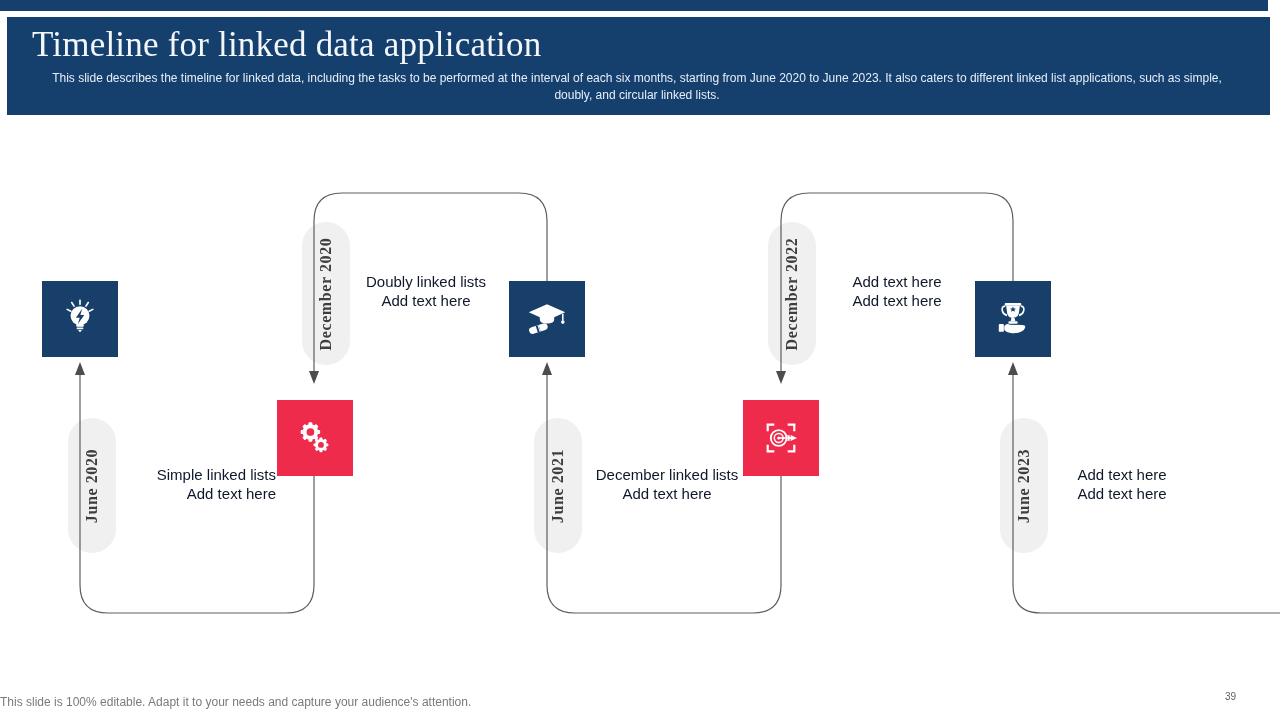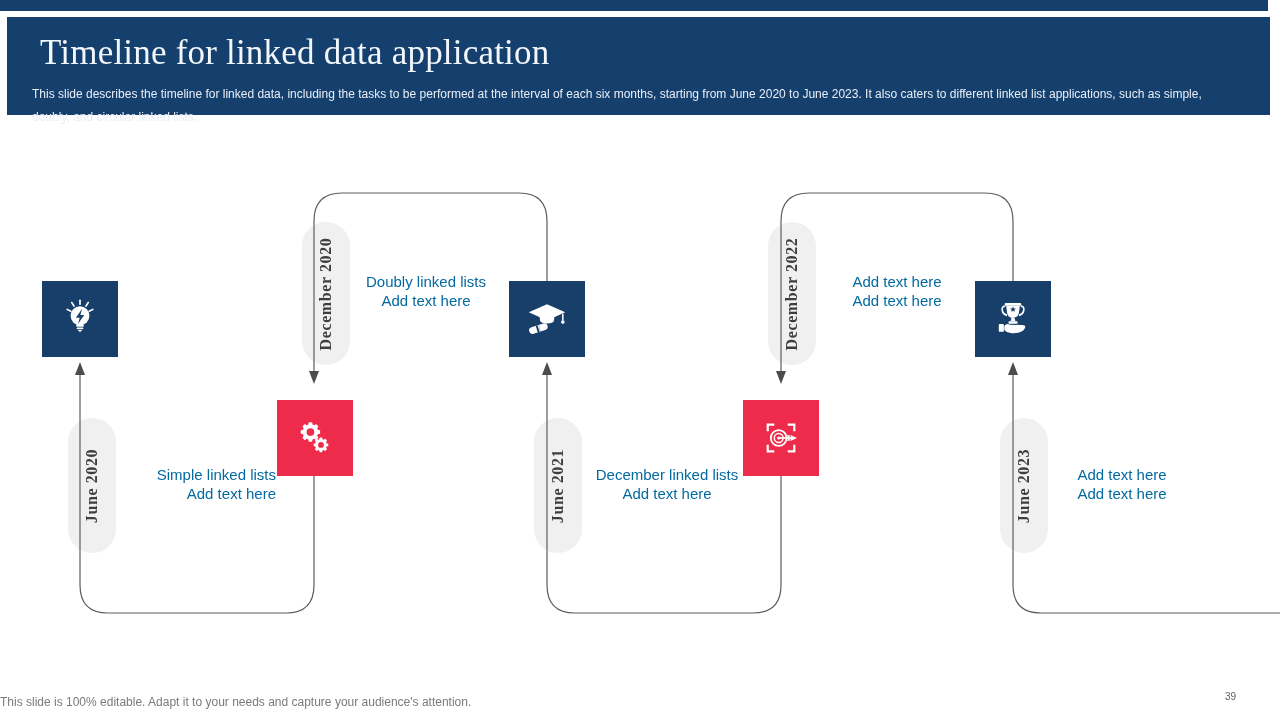--- a/index.html
+++ b/index.html
@@ -3,42 +3,42 @@
 <meta charset="utf-8">
 <style>
   html,body{margin:0;padding:0;background:#ffffff;}
   .slide{position:relative;width:1280px;height:720px;background:#ffffff;overflow:hidden;
          font-family:"Liberation Sans",sans-serif;}
 
   
   .top-accent{position:absolute;left:0;top:0;width:1268px;height:11px;background:#15406E;}
   .banner{position:absolute;left:7px;top:17px;width:1263px;height:98px;background:#15406E;
           box-sizing:border-box;padding:6px 28px 0 25px;}
-  .banner h1{margin:8px;font-family:"Liberation Serif",serif;font-weight:400;
+  .banner h1{margin:0;font-family:"Liberation Serif",serif;font-weight:400;
              font-size:35px;line-height:44px;color:#F3F7FC;letter-spacing:0.2px;}
-  .banner p{margin:3px 0 0 0;font-size:12px;line-height:23px;color:#E8EEF7;max-width:1215px;}
+  .banner p{margin:3px 0 0 0;font-size:12px;line-height:17px;color:#E8EEF7;max-width:1215px;text-align:center;}
 
   
   svg.connector{position:absolute;left:0;top:0;pointer-events:none;}
   .connector path{fill:none;stroke:#5E5E5E;stroke-width:1.2;}
   .connector polygon{fill:#4D4D4D;}
 
   
   .pill{position:absolute;width:48px;background:#F0F0F0;border-radius:24px;
         display:flex;align-items:center;justify-content:center;}
   .pill span{transform:rotate(-90deg);white-space:nowrap;font-family:"Liberation Serif",serif;
              font-weight:700;font-size:16px;letter-spacing:0.6px;color:#3E3E3E;}
 
   
   .tile{position:absolute;width:76px;height:76px;display:flex;align-items:center;justify-content:center;}
   .tile.navy{background:#173F6A;}
   .tile.red{background:#EF2B4B;}
 
   
-  .mtext{position:absolute;width:160px;text-align:center;font-size:15px;line-height:18.5px;color:#0369a1;}
+  .mtext{position:absolute;width:160px;text-align:center;font-size:15px;line-height:18.5px;color:#0f172a;}
 
   
   .footer-note{position:absolute;left:0;top:695px;width:1280px;text-align:left;
                font-size:12px;color:#7A7A7A;}
   .page-number{position:absolute;top:691px;right:44px;font-size:10px;color:#606060;}
 </style>
 </head>
 <body>
 
 <div class="slide">

